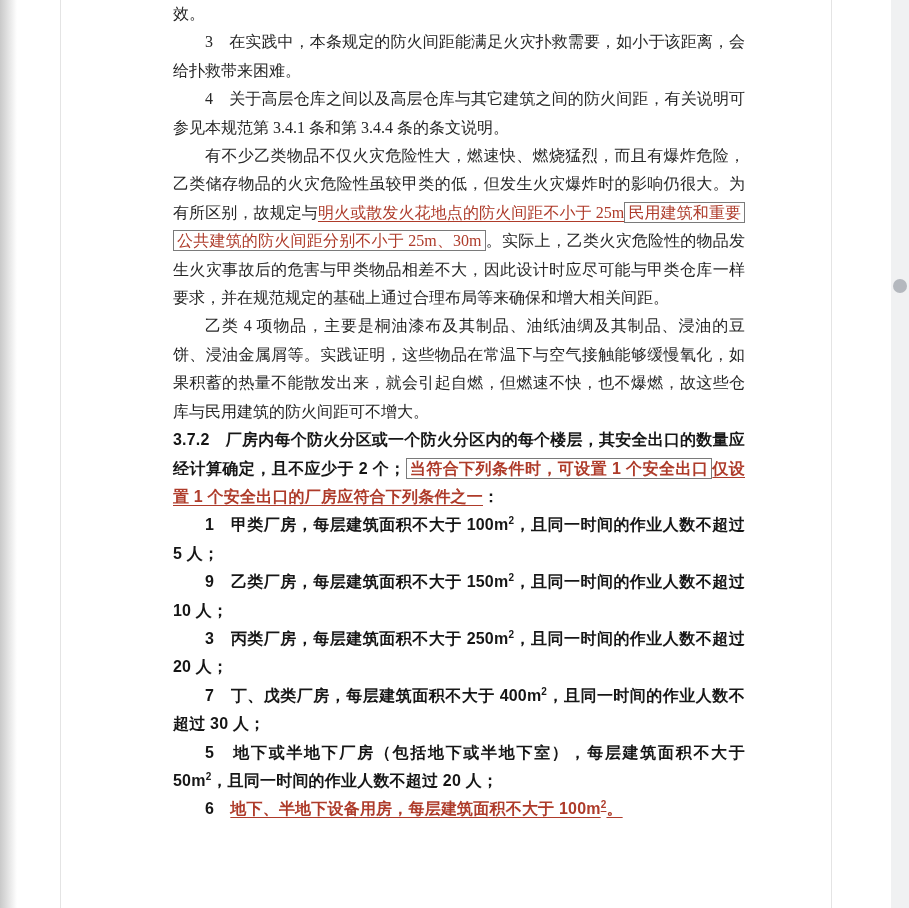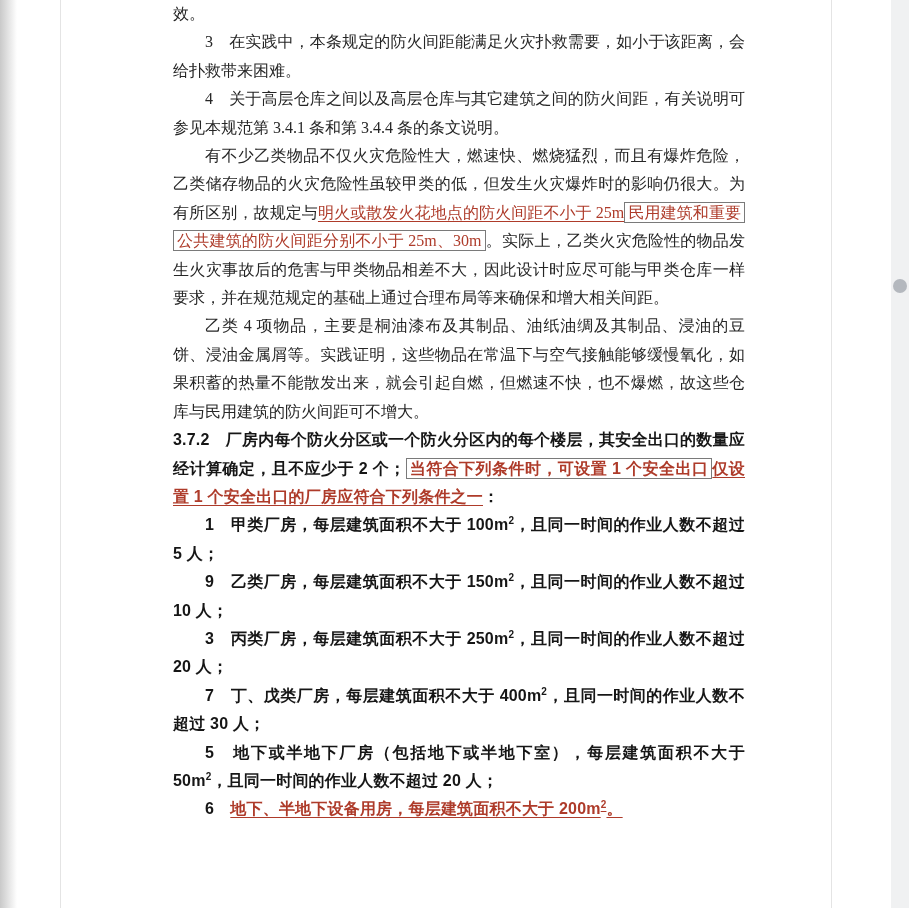--- a/index.html
+++ b/index.html
@@ -64,14 +64,14 @@
     <p class="song indent"><span>3　在实践中，本条规定的防火间距能满足火灾扑救需要，如小于该距离，会给扑救带来困难。</span></p>
     <p class="song indent"><span>4　关于高层仓库之间以及高层仓库与其它建筑之间的防火间距，有关说明可参见本规范第 3.4.1 条和第 3.4.4 条的条文说明。</span></p>
     <p class="song indent"><span>有不少乙类物品不仅火灾危险性大，燃速快、燃烧猛烈，而且有爆炸危险，乙类储存物品的火灾危险性虽较甲类的低，但发生火灾爆炸时的影响仍很大。为有所区别，故规定与</span><span class="r u">明火或散发火花地点的防火间距不小于 25m</span><span class="r bx">民用建筑和重要公共建筑的防火间距分别不小于 25m、30m</span><span>。实际上，乙类火灾危险性的物品发生火灾事故后的危害与甲类物品相差不大，因此设计时应尽可能与甲类仓库一样要求，并在规范规定的基础上通过合理布局等来确保和增大相关间距。</span></p>
     <p class="song indent"><span>乙类 4 项物品，主要是桐油漆布及其制品、油纸油绸及其制品、浸油的豆饼、浸油金属屑等。实践证明，这些物品在常温下与空气接触能够缓慢氧化，如果积蓄的热量不能散发出来，就会引起自燃，但燃速不快，也不爆燃，故这些仓库与民用建筑的防火间距可不增大。</span></p>
     <p class="hei"><span>3.7.2　厂房内每个防火分区或一个防火分区内的每个楼层，其安全出口的数量应经计算确定，且不应少于 2 个；</span><span class="r bx">当符合下列条件时，可设置 1 个安全出口</span><span class="r u">仅设置 1 个安全出口的厂房应符合下列条件之一</span><span>：</span></p>
     <p class="hei indent"><span>1　甲类厂房，每层建筑面积不大于 100m</span><span class="sup">2</span><span>，且同一时间的作业人数不超过 5 人；</span></p>
     <p class="hei indent"><span>9　乙类厂房，每层建筑面积不大于 150m</span><span class="sup">2</span><span>，且同一时间的作业人数不超过 10 人；</span></p>
     <p class="hei indent"><span>3　丙类厂房，每层建筑面积不大于 250m</span><span class="sup">2</span><span>，且同一时间的作业人数不超过 20 人；</span></p>
     <p class="hei indent"><span>7　丁、戊类厂房，每层建筑面积不大于 400m</span><span class="sup">2</span><span>，且同一时间的作业人数不超过 30 人；</span></p>
     <p class="hei indent"><span>5　地下或半地下厂房（包括地下或半地下室），每层建筑面积不大于 50m</span><span class="sup">2</span><span>，且同一时间的作业人数不超过 20 人；</span></p>
-    <p class="hei indent"><span>6　</span><span class="r u">地下、半地下设备用房，每层建筑面积不大于 200m</span><span class="r u sup">2</span><span class="r u">。</span></p>
+    <p class="hei indent"><span>6　</span><span class="r u">地下、半地下设备用房，每层建筑面积不大于 100m</span><span class="r u sup">2</span><span class="r u">。</span></p>
   </div>
 
 </body></html>

